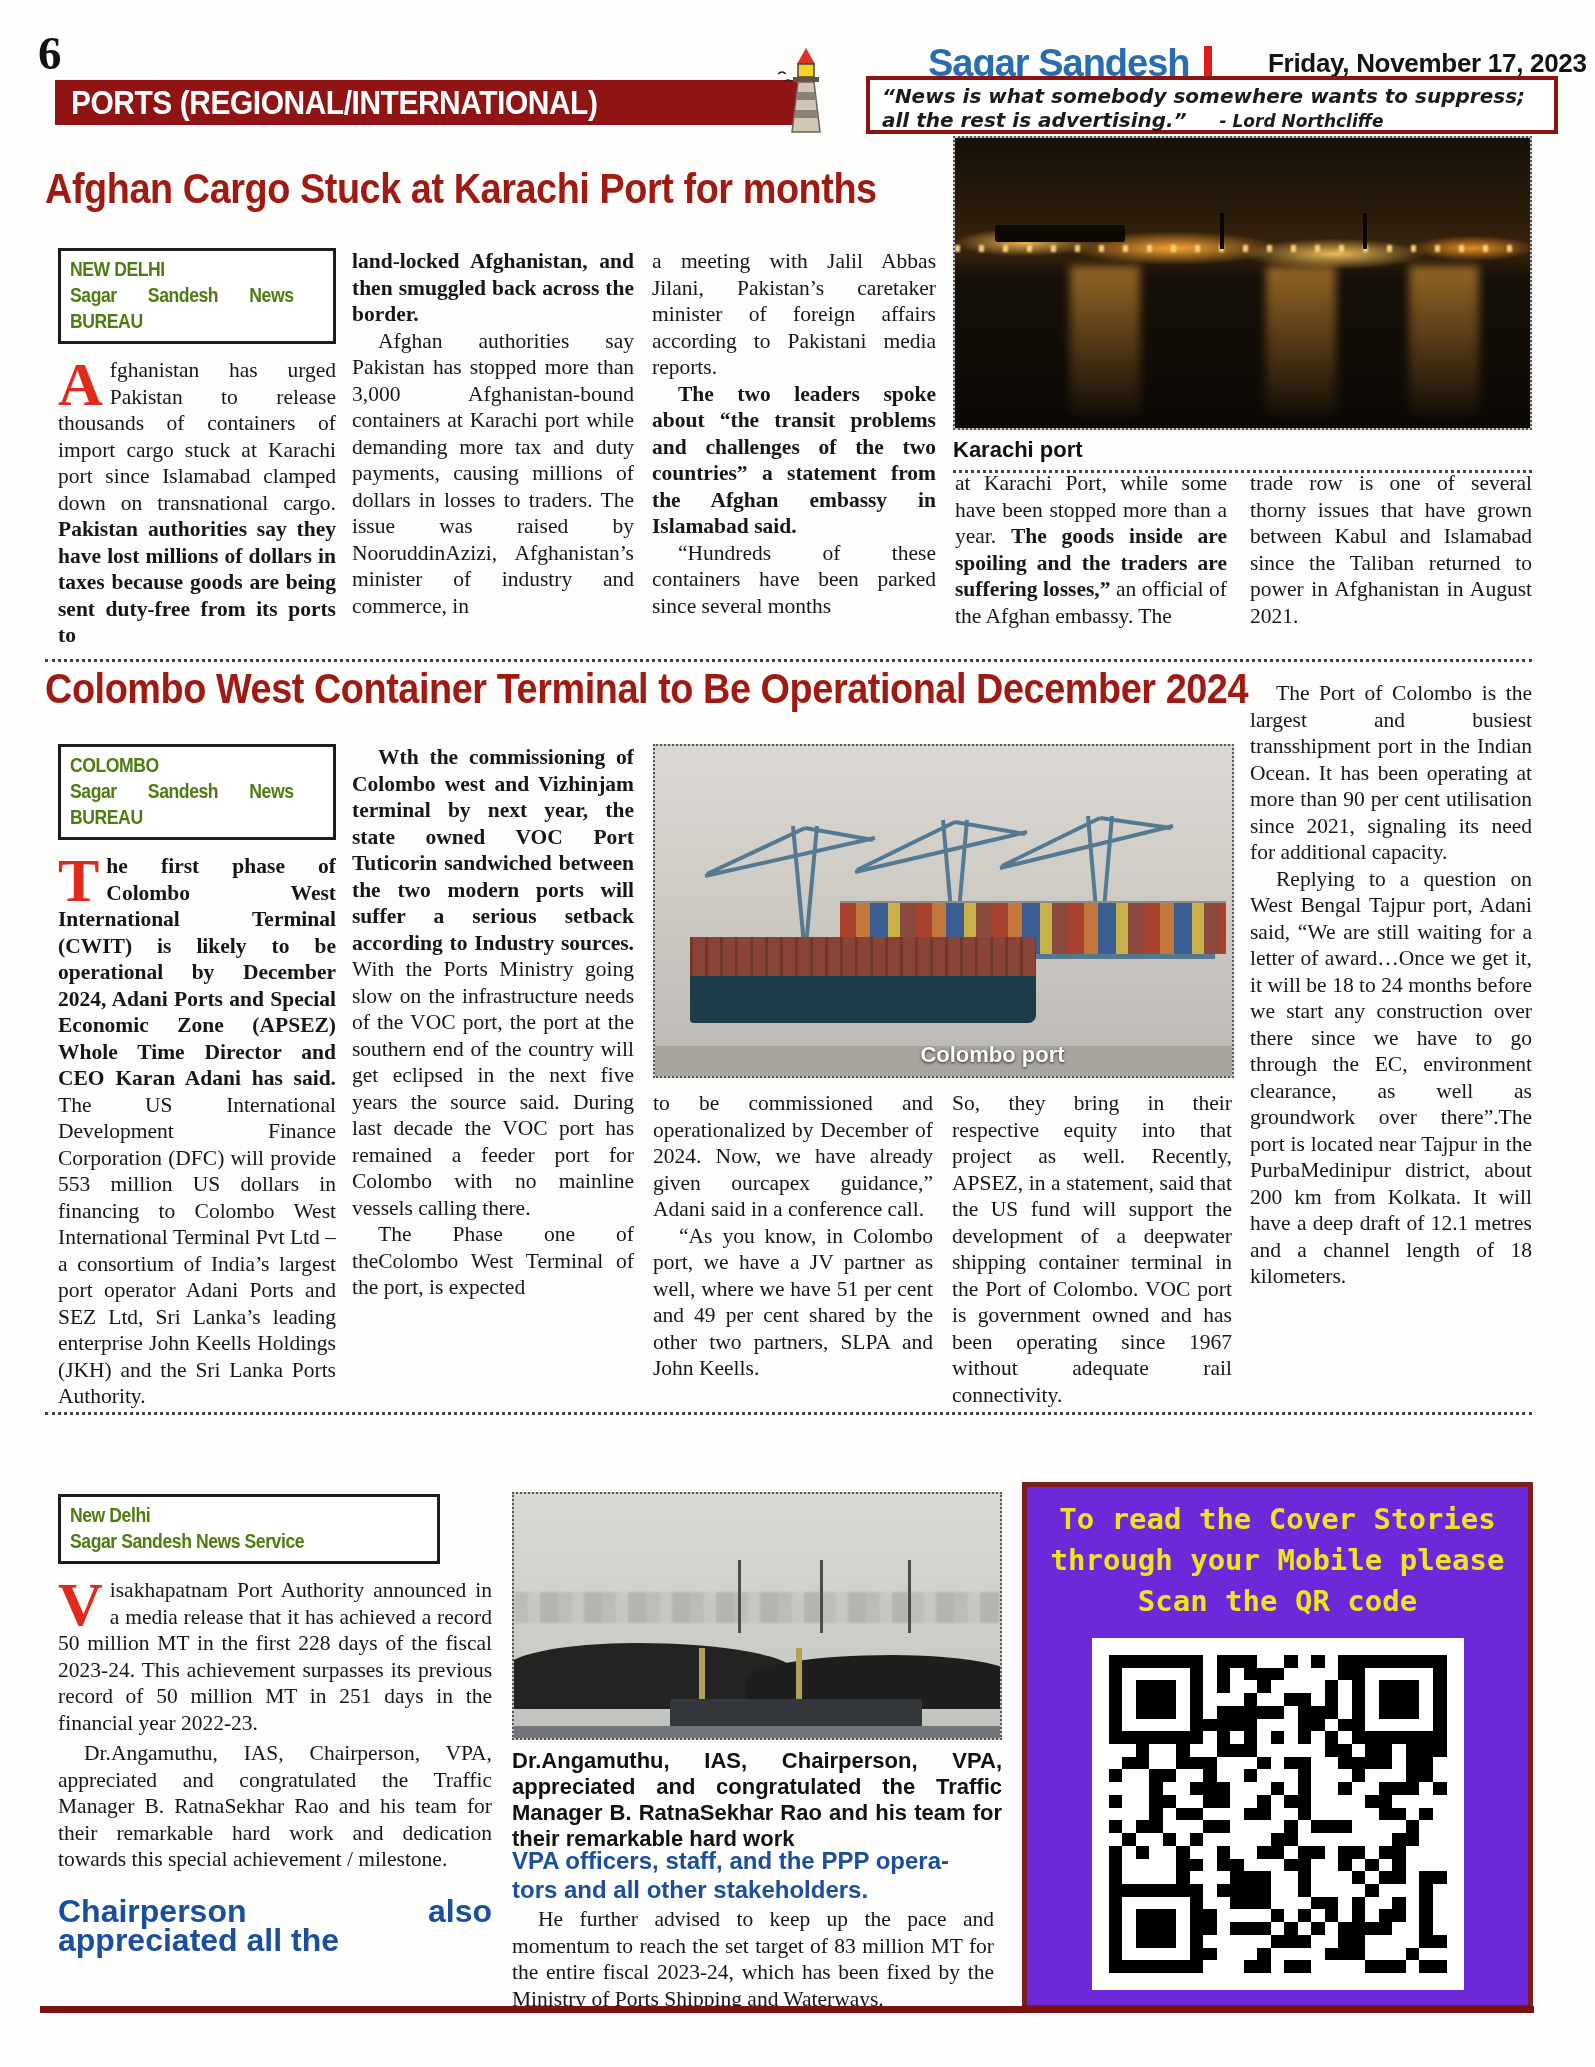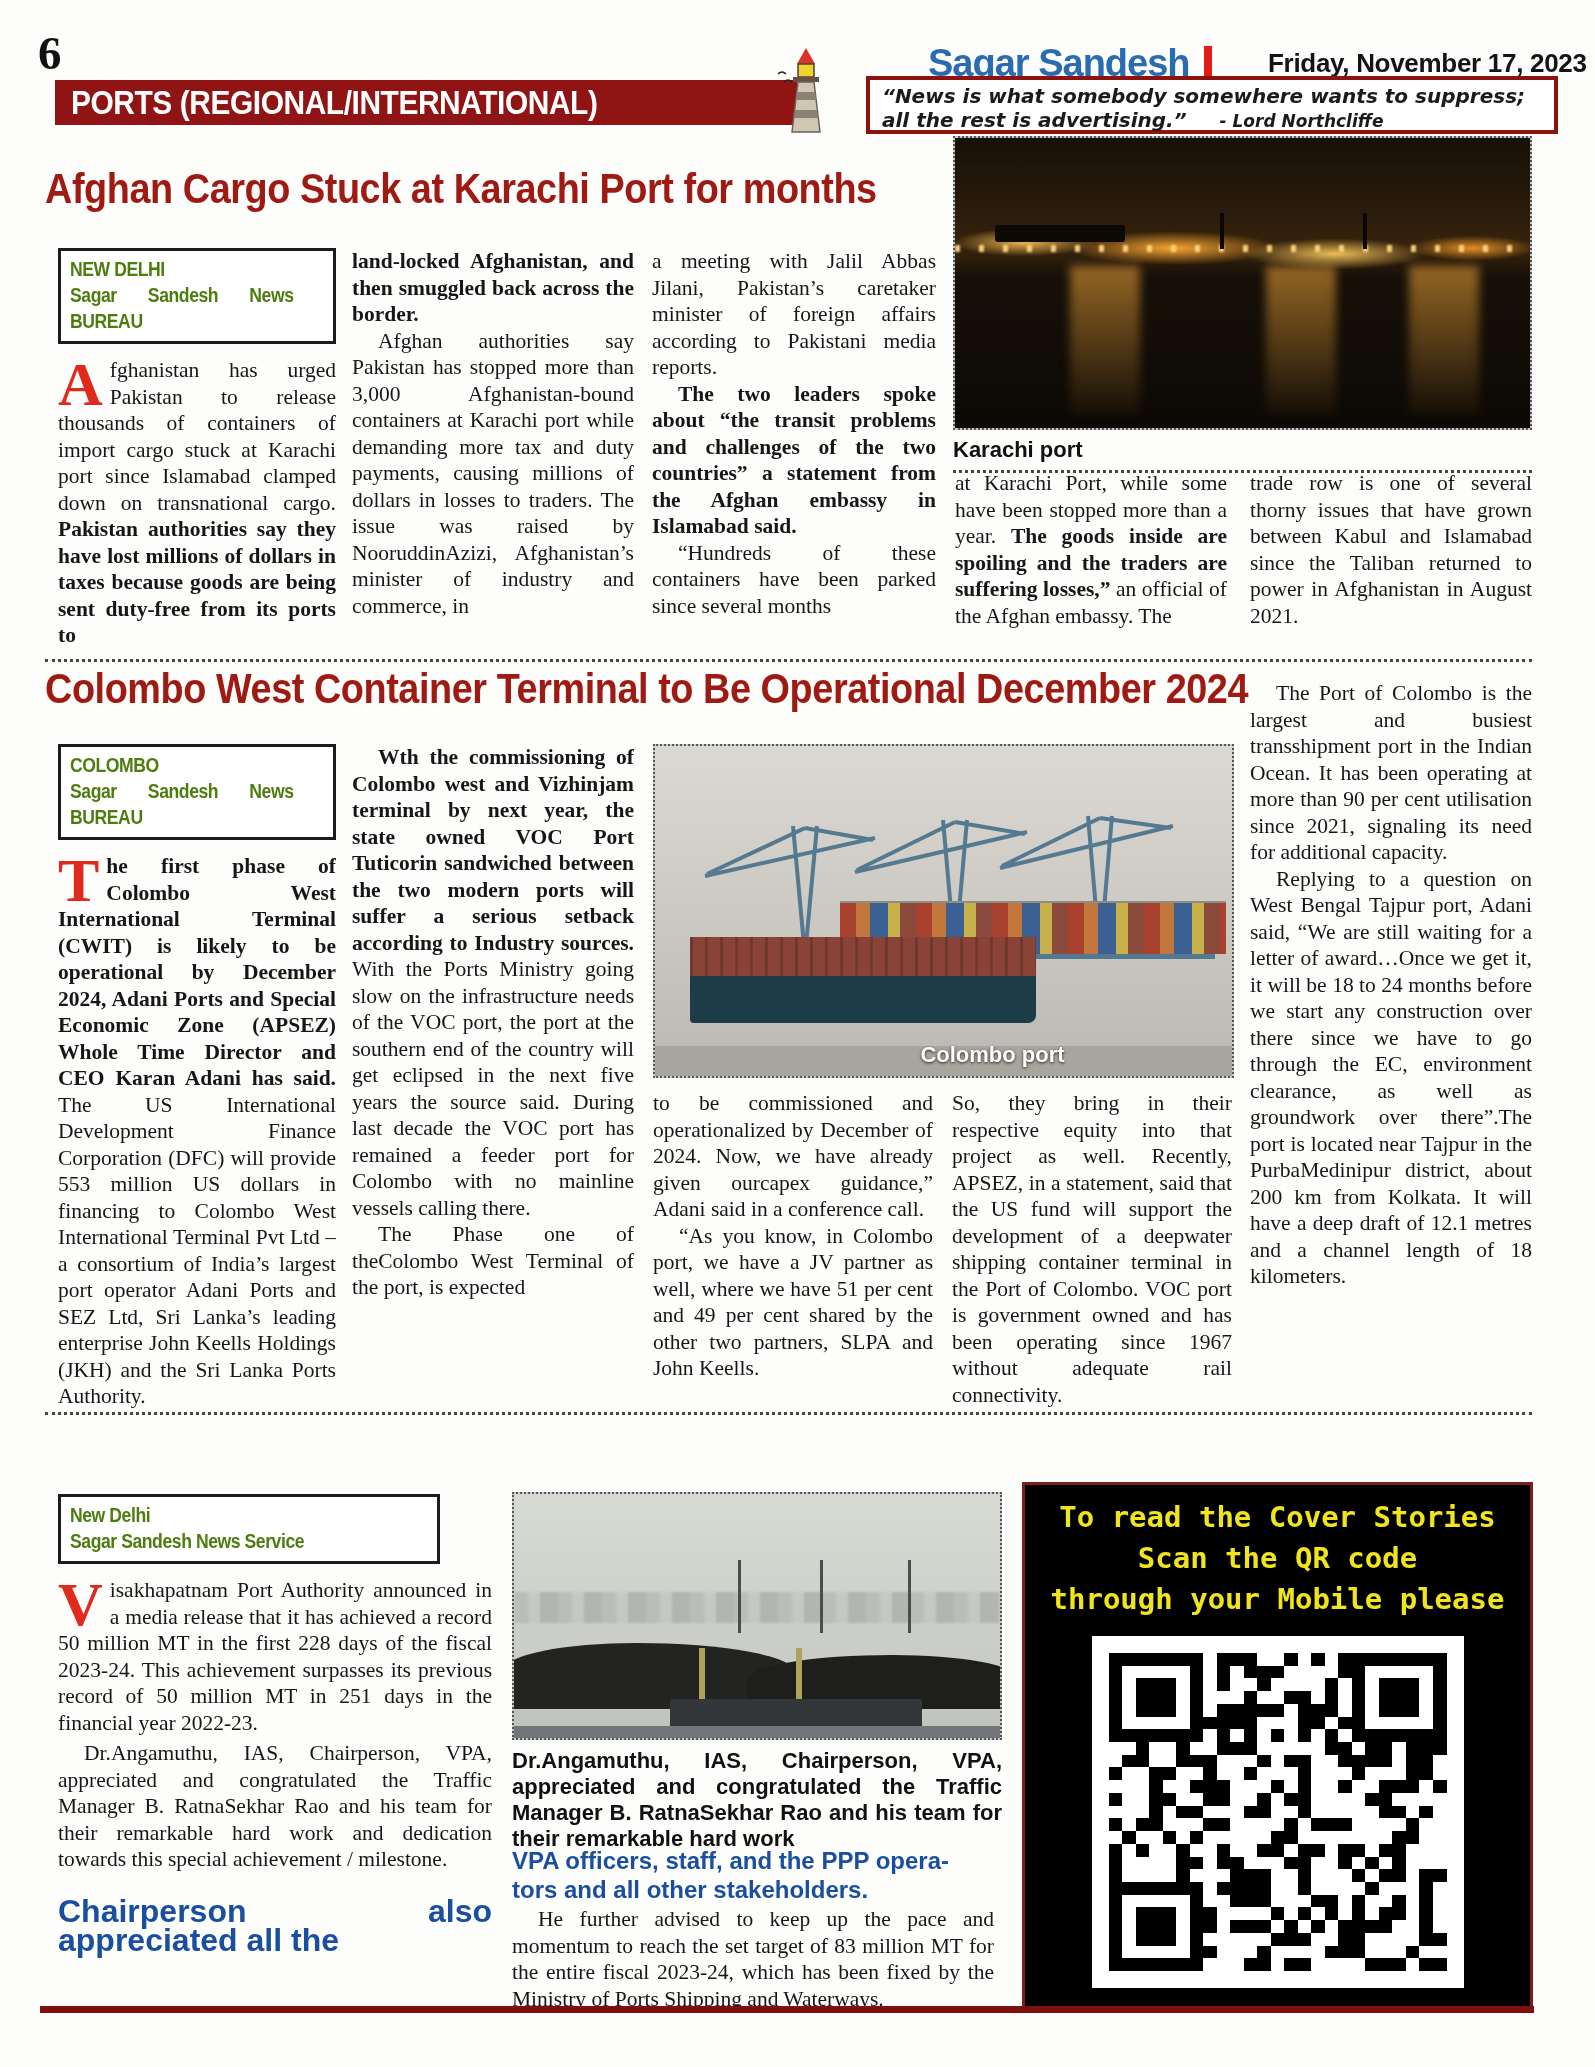--- a/index.html
+++ b/index.html
@@ -86,21 +86,21 @@
     background:repeating-linear-gradient(90deg,#b5b8b2 0 14px,#c3c6c0 14px 26px,#aaada7 26px 44px); }
   .vp-pole { position:absolute; width:3px; height:30%; top:27%; background:#4a4d48; }
   .vp-heap { position:absolute; bottom:12%; background:#232321; }
   .vp-heap.h1 { left:-2%; width:60%; height:27%; border-radius:100% 120% 0 0 / 90% 100% 0 0; }
   .vp-heap.h2 { left:48%; width:55%; height:22%; background:#1e1e1c; border-radius:120% 100% 0 0 / 100% 90% 0 0; }
   .vp-ship { position:absolute; left:32%; bottom:4%; width:52%; height:12%; background:#33373a; border-radius:2px; }
   .vp-crane { position:absolute; width:6px; height:22%; bottom:15%; background:#b1a25a; }
   .vp-water { position:absolute; left:0; right:0; bottom:0; height:5%; background:#72767a; }
 
   
-  .qr-box { background:#000000; border:3px solid #7f1d1d; }
+  .qr-box { background:#6d28d9; border:5px solid #7f1d1d; }
   .qr-line { font:bold 29px/41px "DejaVu Sans Mono", monospace; color:#f0e51c; text-align:center; }
   .qr-panel { width:372px; height:352px; background:#fff; margin:16px auto 0; padding:17px; }
   #qr-grid { display:grid; grid-template-columns:repeat(25,1fr); grid-auto-rows:1fr; width:100%; height:100%; }
   #qr-grid i { display:block; }
   #qr-grid i.on { background:#000; }
 
   .bottom-rule { background:#7c1110; height:7px; }
 </style>
 </head>
 <body>
@@ -227,22 +227,22 @@
   <div class="abs body-text" style="left:1250px; top:680px; width:282px; height:730px; overflow:hidden;">
     <p class="ind"><span>The Port of Colombo is the largest and busiest transshipment port in the Indian Ocean. It has been operating at more than 90 per cent utilisation since 2021, signaling its need for additional capacity.</span></p>
     <p class="ind"><span>Replying to a question on West Bengal Tajpur port, Adani said, “We are still waiting for a letter of award…Once we get it, it will be 18 to 24 months before we start any construction over there since we have to go through the EC, environment clearance, as well as groundwork over there”.The port is located near Tajpur in the PurbaMedinipur district, about 200 km from Kolkata. It will have a deep draft of 12.1 metres and a channel length of 18 kilometers.</span></p>
   </div>
 
   <div class="abs dotted-sep" style="left:45px; top:1412px; width:1487px;"></div>
 
 
   <div class="abs qr-box" style="left:1022px; top:1482px; width:511px; height:528px; padding-top:12px;">
     <div class="qr-line">To read the Cover Stories</div>
+    <div class="qr-line">through your Mobile please</div>
     <div class="qr-line">Scan the QR code</div>
-    <div class="qr-line">through your Mobile please</div>
     <div class="qr-panel">
       <div id="qr-grid">
           <i class="on"></i>
           <i class="on"></i>
           <i class="on"></i>
           <i class="on"></i>
           <i class="on"></i>
           <i class="on"></i>
           <i class="on"></i>
           <i></i>

